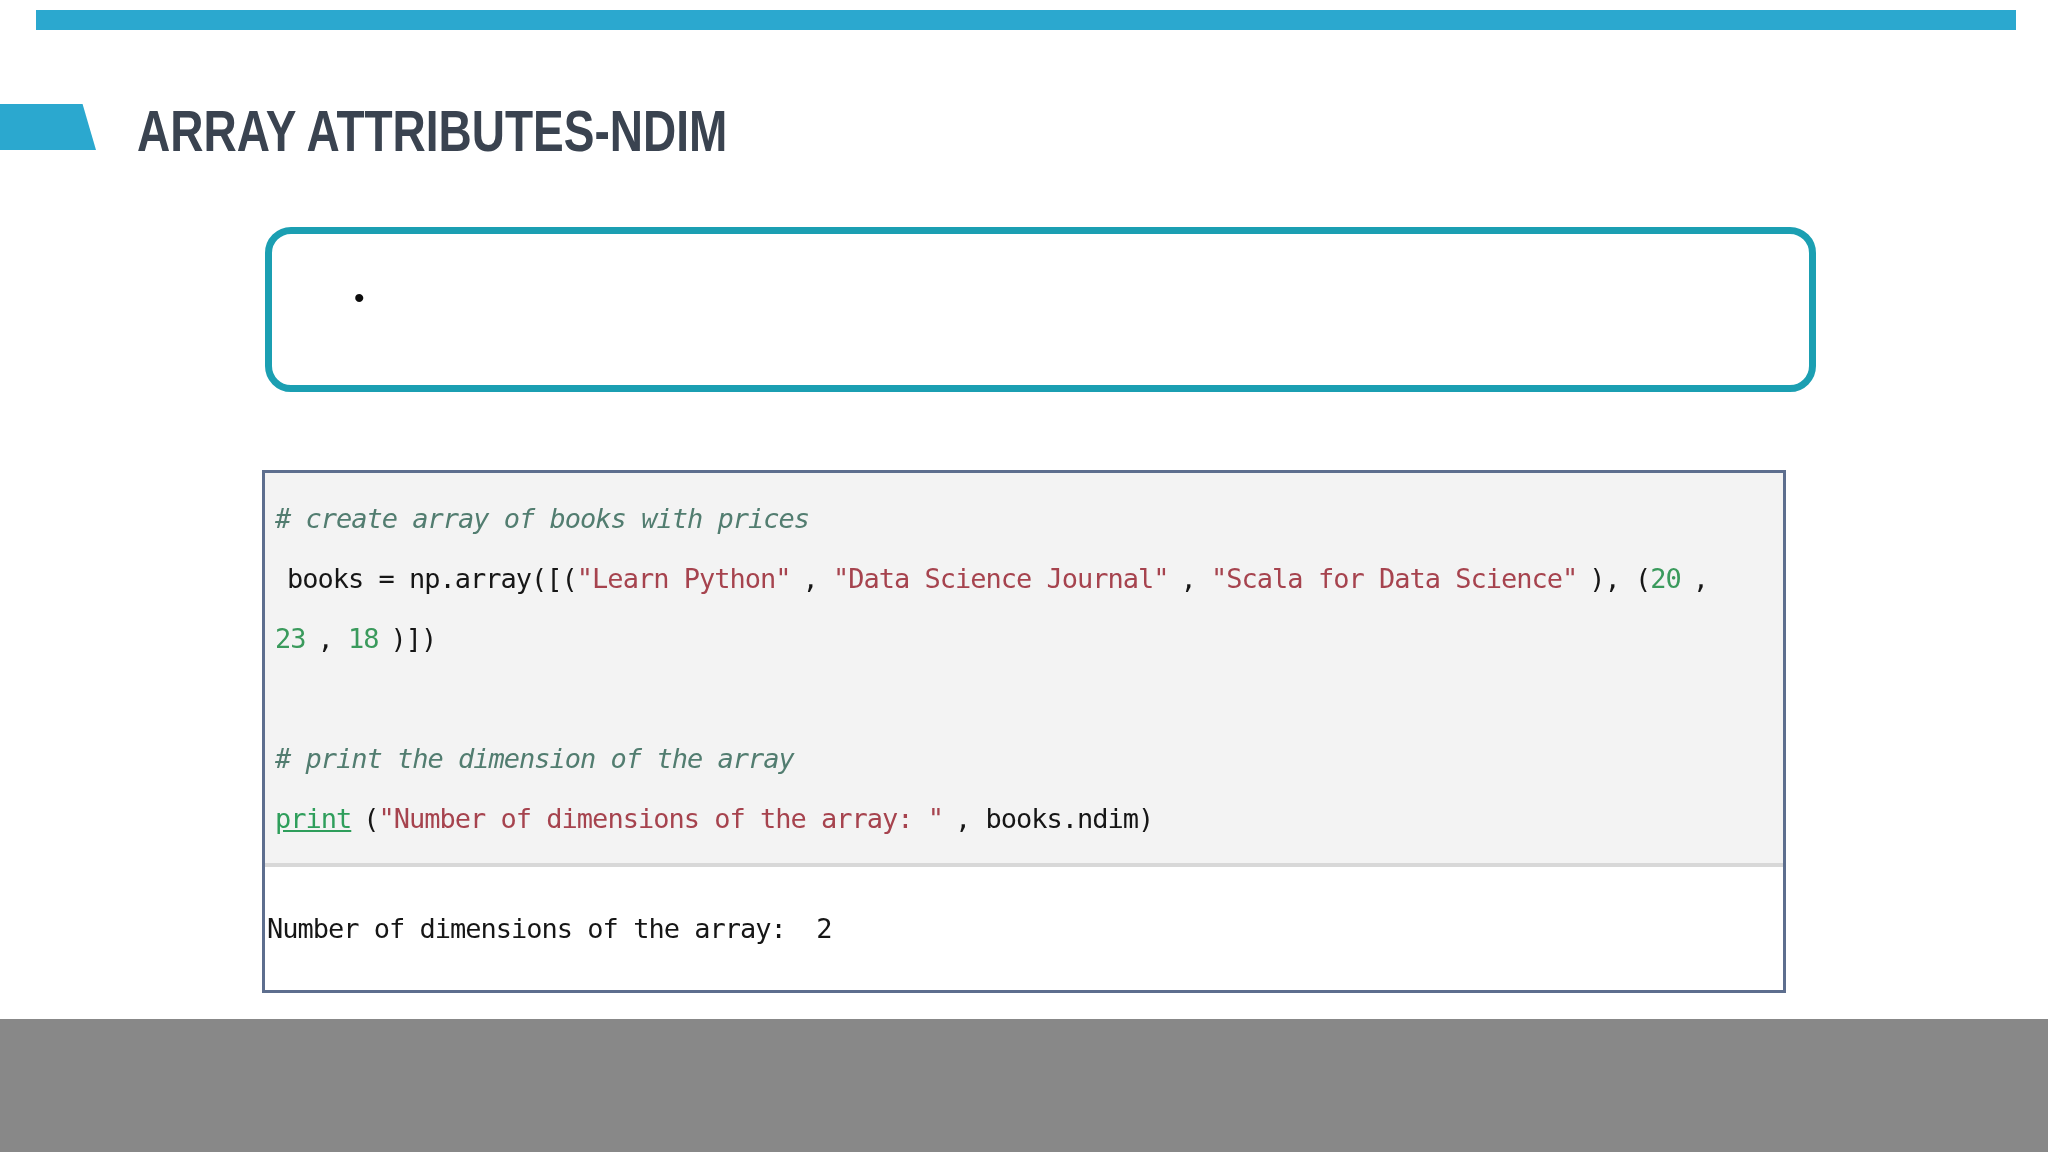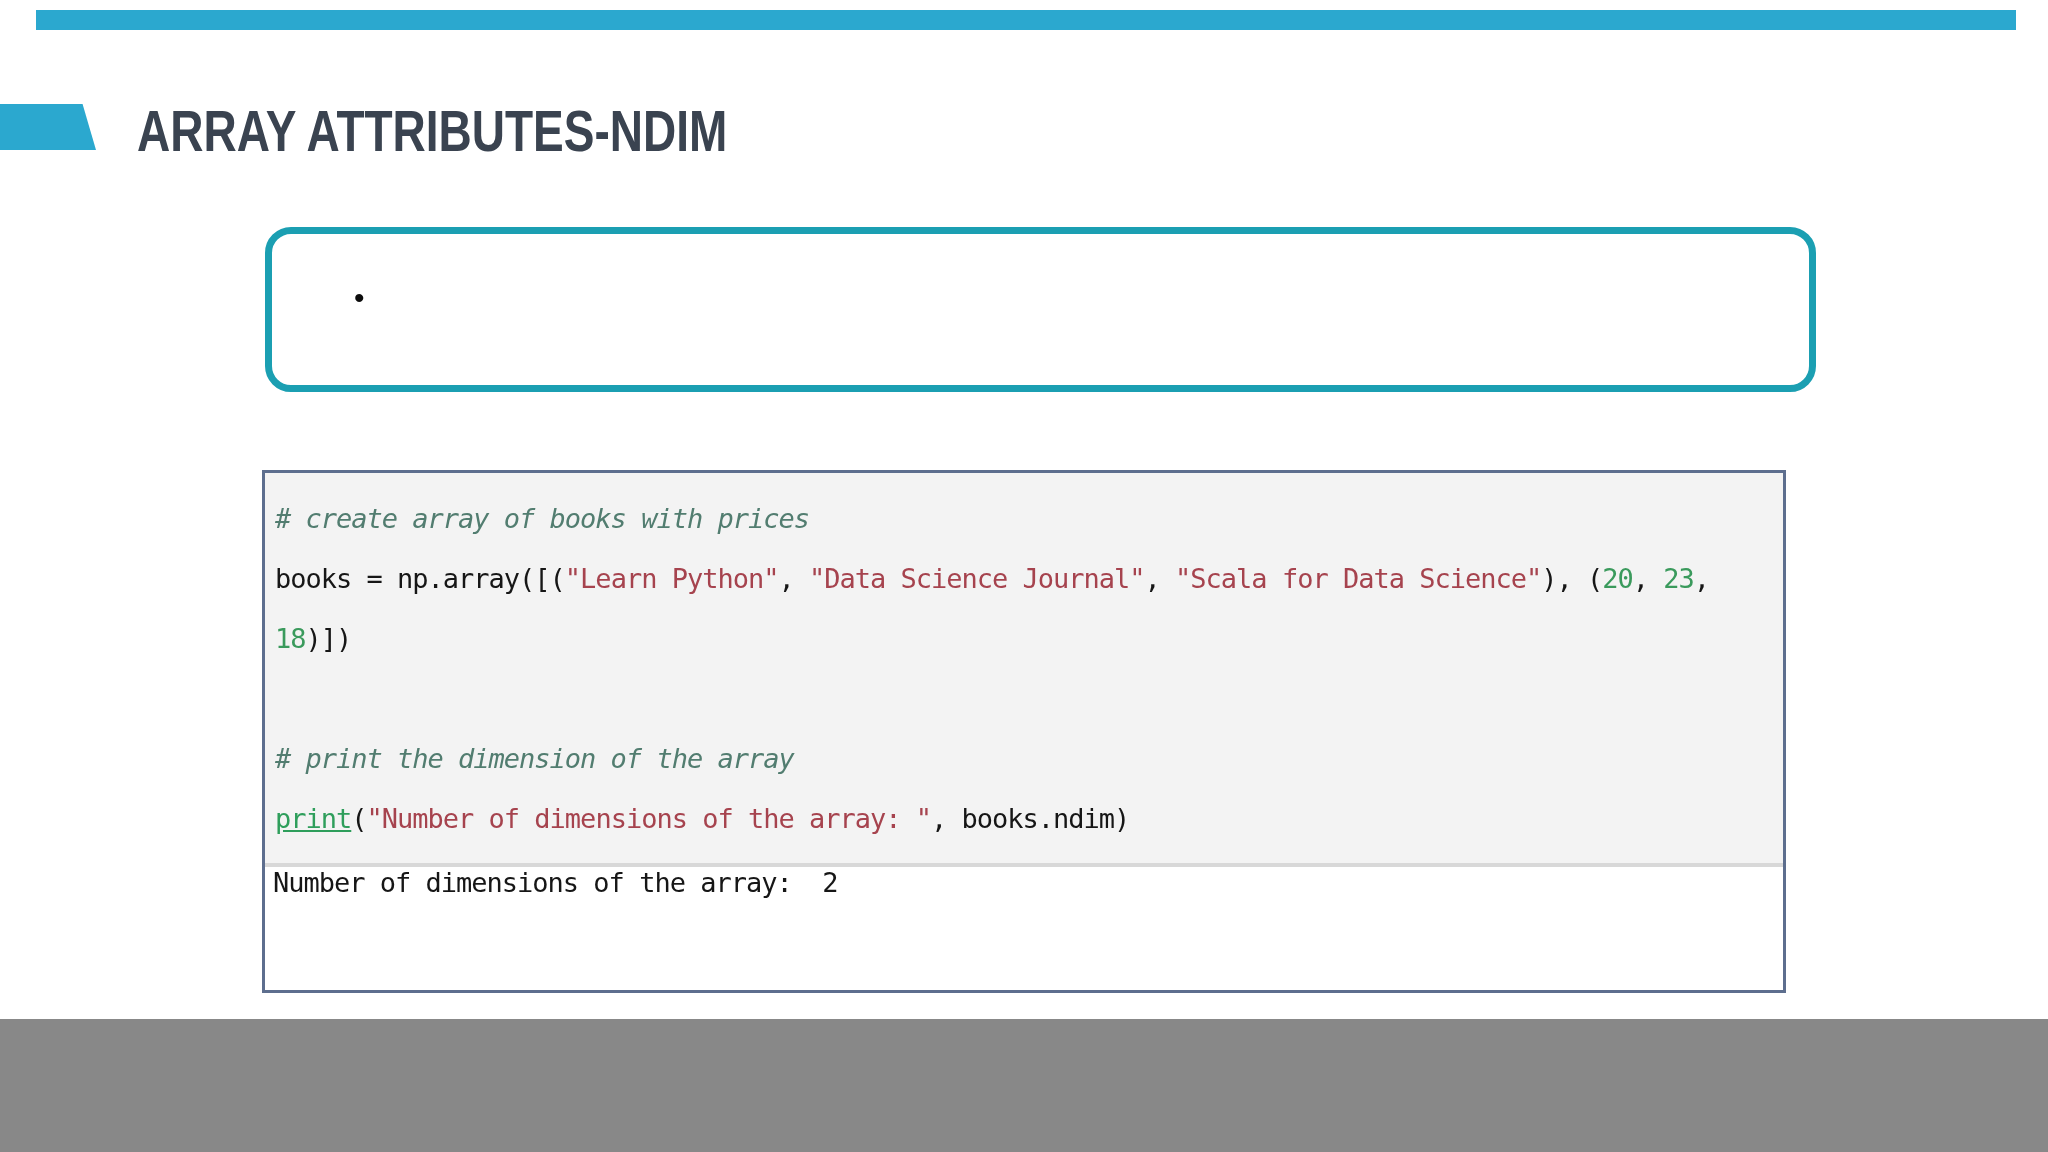--- a/index.html
+++ b/index.html
@@ -42,27 +42,27 @@
   .code-input{
     box-sizing:border-box;height:394px;background:#F3F3F3;
     border-bottom:4px solid #D8D8D8;padding:16px 10px 0 10px;overflow:hidden;
   }
   .code-pre{
     margin:0;font-family:"DejaVu Sans Mono",monospace;font-size:27px;
     line-height:60px;white-space:pre-wrap;letter-spacing:-1px;
   }
   .code-output{
     box-sizing:border-box;height:122px;background:#ffffff;
-    display:flex;align-items:flex-start;padding-left:8px;
+    display:flex;align-items:center;padding-left:2px;
   }
   .code-output span{
     font-family:"DejaVu Sans Mono",monospace;font-size:27px;color:#161616;
     white-space:pre;letter-spacing:-1px;
   }
-  .tok-plain{color:#161616;}
+  .tok-plain{color:#161616;margin-left:12px;}
   .tok-comment{color:#527D70;font-style:italic;margin-top:16px;}
   .tok-str{color:#A6434E;}
   .tok-num{color:#3A9A5C;}
   .tok-kw{color:#2E9E5B;text-decoration:underline;}
   .page-number{
     position:absolute;right:56px;top:1080px;font-size:40px;color:#1d1d1d;
   }
 </style>
 </head>
 <body>

